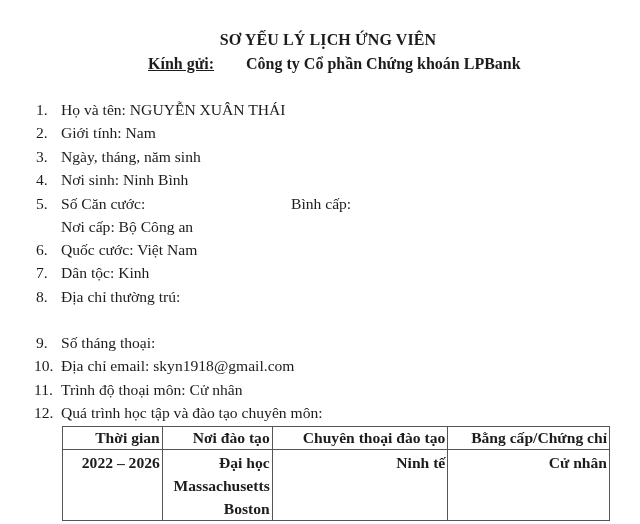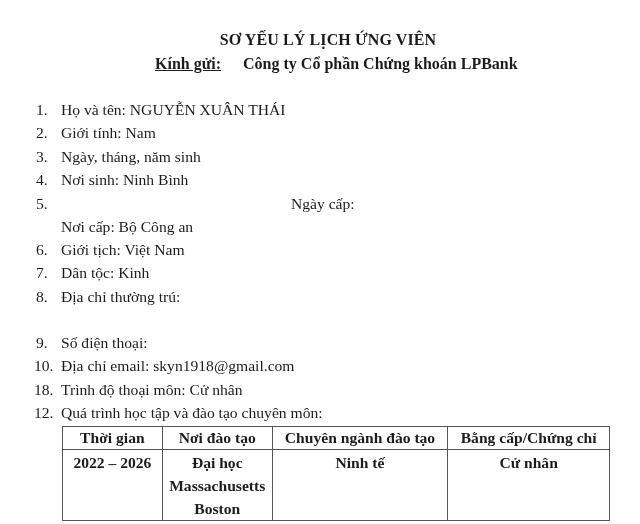--- a/index.html
+++ b/index.html
@@ -12,39 +12,39 @@
   }
   .page { position: absolute; left: 8px; top: 0; width: 640px; height: 376px; }
   .title {
     position: absolute; top: 31px; left: 0; width: 640px;
     text-align: center; font-weight: bold; font-size: 16px; letter-spacing: 0.1px;
   }
   .addressee {
     position: absolute; top: 55px; left: 140px;
     font-weight: bold; font-size: 16px; white-space: nowrap;
   }
-  .addressee .label { text-decoration: underline; margin-left: 7px; }
-  .addressee .company { margin-left: 22px; }
+  .addressee .label { text-decoration: underline; }
+  .addressee .company { margin-left: 32px; }
   .item {
     position: absolute; left: 0; height: 22px; line-height: 22px;
     font-size: 15.6px; white-space: nowrap;
   }
   .item .num { position: absolute; left: 28px; }
   .item .num.two { left: 26px; }
   .item .text { position: absolute; left: 53px; }
   .item .bold { font-weight: normal; }
   .issue-date { position: absolute; left: 283px; }
   table.edu {
     position: absolute; left: 54px; top: 426px;
     width: 548px; border-collapse: collapse;
     font-size: 15.6px;
   }
   table.edu th, table.edu td {
     border: 1.4px solid #555;
-    text-align: center; vertical-align: top;
+    text-align: right; vertical-align: top;
     padding: 0 2px;
   }
   table.edu th { font-weight: bold; height: 22px; line-height: 22px; }
   table.edu td { height: 68px; line-height: 23px; padding-top: 1px; font-weight: bold; }
   col.c1 { width: 100px; }
   col.c2 { width: 110px; }
   col.c3 { width: 176px; }
   col.c4 { width: 162px; }
 </style>
 </head>
@@ -73,74 +73,75 @@
     <span class="text">Ngày, tháng, năm sinh</span>
   </div>
 
   <div class="item" style="top:169px">
     <span class="num">4.</span>
     <span class="text">Nơi sinh: Ninh Bình</span>
   </div>
 
   <div class="item" style="top:193px; width:640px">
     <span class="num">5.</span>
-    <span class="issue-date">Ngày cấp:</span>
+    <span class="text">Số Căn cước:</span>
+    <span class="issue-date">Bình cấp:</span>
   </div>
 
   <div class="item" style="top:216px">
     <span class="text">Nơi cấp: Bộ Công an</span>
   </div>
 
   <div class="item" style="top:239px">
     <span class="num">6.</span>
-    <span class="text">Giới tịch: Việt Nam</span>
+    <span class="text">Quốc cước: Việt Nam</span>
   </div>
 
   <div class="item" style="top:262px">
     <span class="num">7.</span>
     <span class="text">Dân tộc: Kinh</span>
   </div>
 
   <div class="item" style="top:286px">
     <span class="num">8.</span>
     <span class="text">Địa chỉ thường trú:</span>
   </div>
 
   <div class="item" style="top:332px">
     <span class="num">9.</span>
-    <span class="text">Số điện thoại:</span>
+    <span class="text">Số tháng thoại:</span>
   </div>
 
   <div class="item" style="top:355px">
     <span class="num two">10.</span>
     <span class="text">Địa chỉ email: skyn1918@gmail.com</span>
   </div>
 
   <div class="item" style="top:379px">
-    <span class="num two">18.</span>
+    <span class="num two">11.</span>
     <span class="text">Trình độ thoại môn: Cử nhân</span>
   </div>
 
   <div class="item" style="top:402px">
     <span class="num two">12.</span>
     <span class="text">Quá trình học tập và đào tạo chuyên môn:</span>
   </div>
 
   <table class="edu">
     <colgroup>
         <col class="c1">
         <col class="c2">
         <col class="c3">
         <col class="c4">
       </colgroup>
     <thead>
       <tr>
         <th>Thời gian</th>
         <th>Nơi đào tạo</th>
-        <th>Chuyên ngành đào tạo</th>
+        <th>Chuyên thoại đào tạo</th>
         <th>Bằng cấp/Chứng chỉ</th>
       </tr>
     </thead>
     <tbody>
       <tr>
         <td>2022 – 2026</td>
         <td>
           <div>Đại học</div>
           <div>Massachusetts</div>
           <div>Boston</div>

